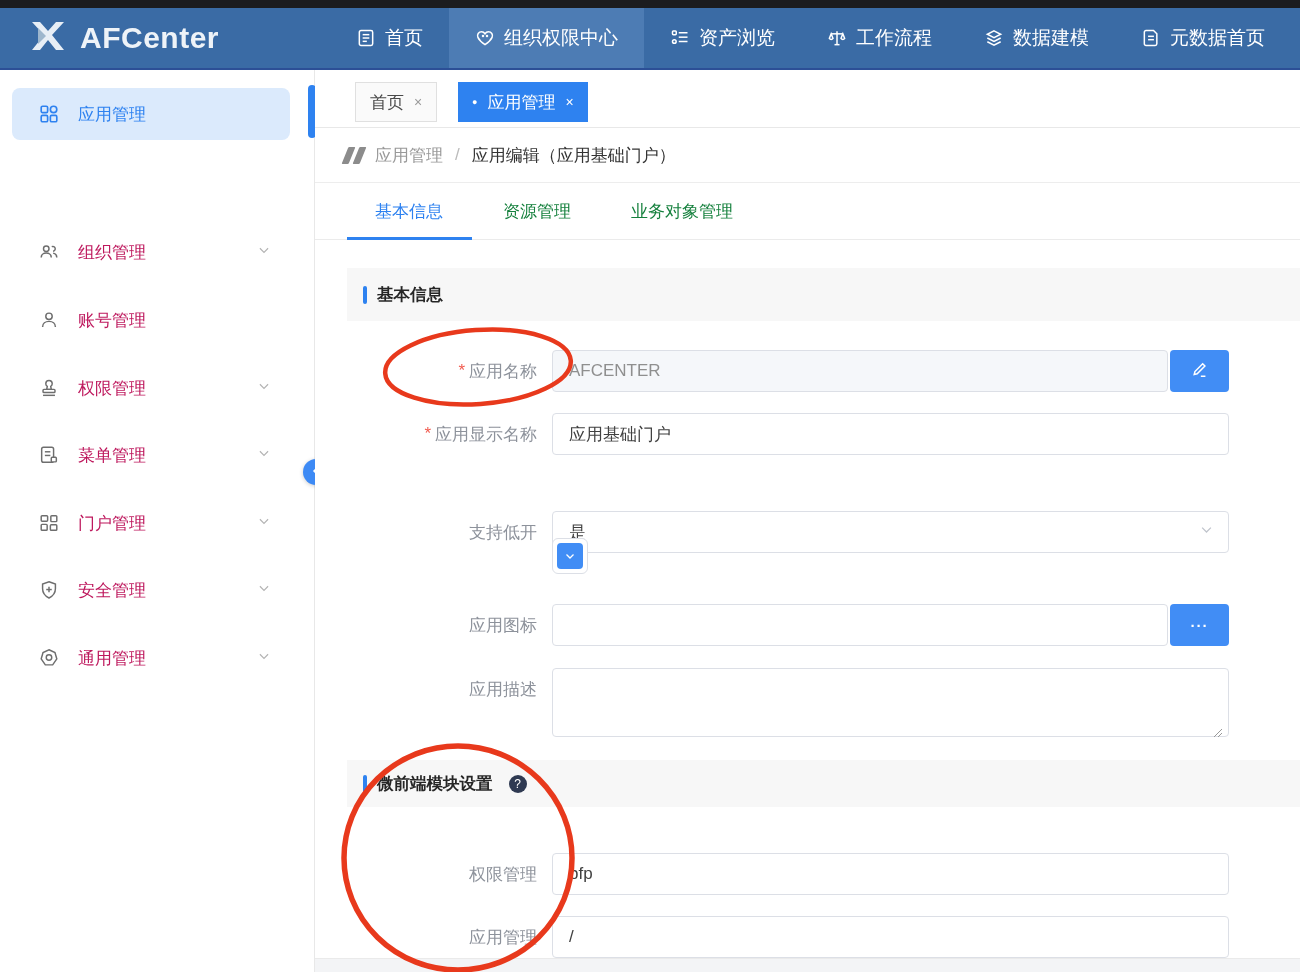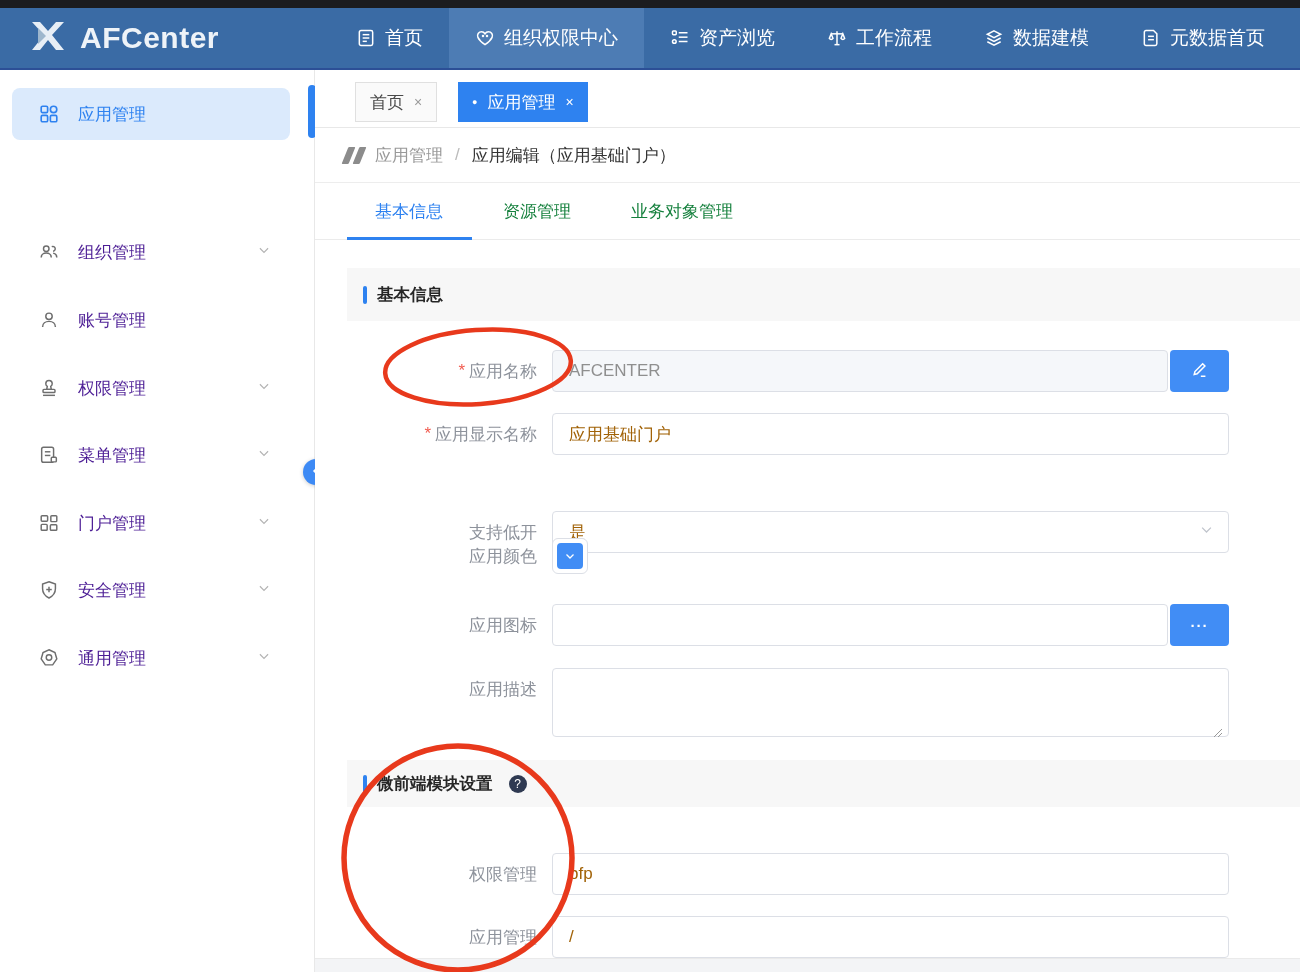--- a/index.html
+++ b/index.html
@@ -16,21 +16,21 @@
   .logo-text { color:#eef3f8; font-size:30px; font-weight:bold; letter-spacing:.5px; }
   .nav-item { height:60px; display:flex; align-items:center; gap:9px; padding:0 26px;
               color:#fff; font-size:19px; cursor:pointer; white-space:nowrap; }
   .nav-item.active { background:#4d7cb4; }
   .nav-item svg { display:block; }
 
   
   .sidebar { left:0; top:70px; width:315px; height:902px; background:#fff;
              border-right:1px solid #e8e8e8; }
   .side-item { position:absolute; left:0; width:315px; height:52px; display:flex;
-               align-items:center; padding-left:38px; gap:18px; color:#4c1d95;
+               align-items:center; padding-left:38px; gap:18px; color:#be185d;
                font-size:17px; cursor:pointer; }
   .side-item .chev { position:absolute; right:44px; top:50%; transform:translateY(-50%); color:#b4b4b4; }
   .side-item.sel { left:12px; width:278px; background:#dbeafc; border-radius:8px;
                    color:#2e82f0; padding-left:26px; }
   .side-item .icn { display:flex; align-items:center; }
   .collapse-btn { left:303px; top:459px; width:26px; height:26px; border-radius:50%;
                   background:#3d8af5; display:flex; align-items:center; justify-content:center;
                   cursor:pointer; box-shadow:0 1px 4px rgba(0,0,0,.2); }
 
   
@@ -69,21 +69,21 @@
   .band-title { font-size:16.5px; font-weight:bold; color:#262626; }
   .help { width:18px; height:18px; border-radius:50%; background:#2f3a52; color:#fff;
           font-size:12px; display:flex; align-items:center; justify-content:center;
           margin-left:6px; cursor:pointer; }
 
   .frow { position:absolute; left:0; width:985px; height:42px; }
   .flabel { position:absolute; left:0; top:0; width:222px; height:42px; display:flex;
             align-items:center; justify-content:flex-end; font-size:17px; color:#8d929b; gap:4px; }
   .req { color:#f15b4f; font-size:17px; }
   .ipt { position:absolute; top:0; height:42px; border:1px solid #dcdfe6; border-radius:4px;
-         background:#fff; font-size:17px; color:#a16207; padding:0 16px;
+         background:#fff; font-size:17px; color:#404040; padding:0 16px;
          font-family:"Liberation Sans", sans-serif; outline:none; display:flex; align-items:center; }
   input.ipt { display:block; line-height:40px; }
   .ipt.disabled { background:#f5f7fa; color:#8f8f8f; }
   .sel-chev { position:absolute; right:14px; top:50%; transform:translateY(-50%); }
   .sq-btn { position:absolute; top:0; width:59px; height:42px; background:#418df5; border:none;
             border-radius:4px; color:#fff; display:flex; align-items:center; justify-content:center;
             cursor:pointer; }
   .more-glyph { font-size:15px; font-weight:bold; letter-spacing:1px; }
   .color-box { position:absolute; left:237px; top:0; width:36px; height:36px; border:1px solid #dcdfe6;
                border-radius:6px; background:#fff; display:flex; align-items:center;
@@ -376,23 +376,20 @@
         <span>是</span>
         <span class="sel-chev">
           <svg width="15" height="15" viewBox="0 0 24 24" fill="none" stroke="#c0c4cc" stroke-width="2">
               <polyline points="5,9 12,16 19,9"></polyline>
             </svg>
         </span>
       </div>
     </div>
 
     <div class="frow" style="top:468px; height:36px;">
-      <div class="flabel" style="height:36px;">
-        <span>应用颜色</span>
-      </div>
       <div class="color-box">
         <span class="swatch" style="background:#418df5">
           <svg width="12" height="12" viewBox="0 0 24 24" fill="none" stroke="#fff" stroke-width="2.6">
               <polyline points="5,9 12,16 19,9"></polyline>
             </svg>
         </span>
       </div>
     </div>
 
     <div class="frow" style="top:534px;">

